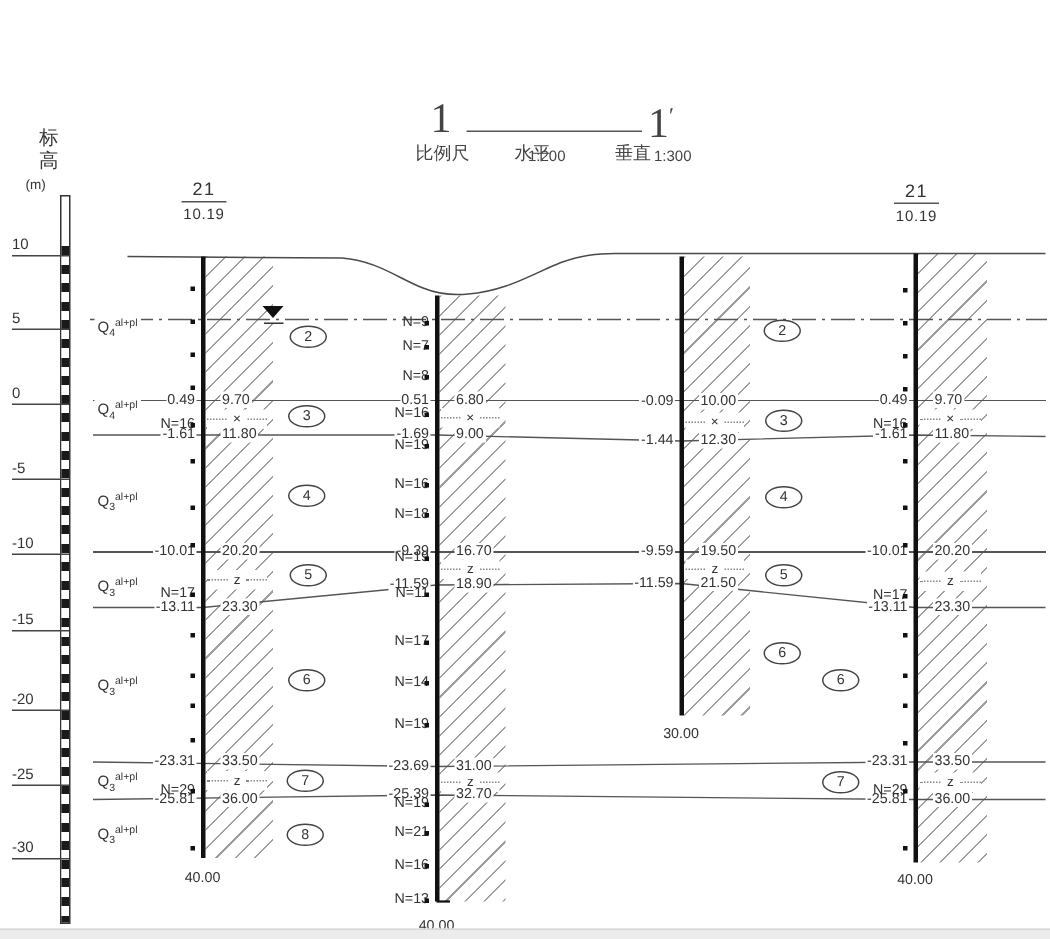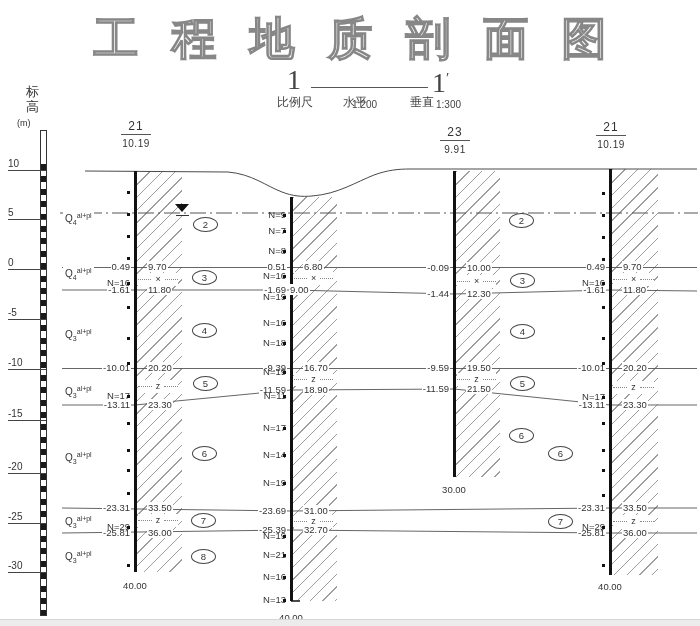--- a/index.html
+++ b/index.html
@@ -50,21 +50,20 @@
        border-right:7px solid transparent;border-top:8px solid #111;z-index:4}
   .tri-under{position:absolute;height:1px;background:#333;z-index:4}
   .bottombar{position:absolute;left:0;top:619px;width:700px;height:7px;background:#ececec;
              border-top:1px solid #d6d6d6;z-index:9}
 </style>
 </head>
 <body>
 
 <div id="canvas">
 
-  <div class="title">工程地质剖面图</div>
 
   <div class="bigone" style="left:287px;top:66px">
     <span>1</span>
   </div>
   <div class="secline" style="left:311px;top:87px;width:117px"></div>
   <div class="bigone" style="left:432px;top:64px">
     <span>1</span><span class="prime">′</span>
   </div>
 
   <div class="scaletxt" style="left:277px;top:96px">比例尺</div>
@@ -173,21 +172,21 @@
       <span class="dl"></span>
     </div>
     <div class="strip" style="left: 294px; top: 515px; width: 39px;">
       <span class="dl"></span>
       <span class="sy">z</span>
       <span class="dl"></span>
     </div>
     <div class="num bg r" style="right: 413px; top: 261px;">0.51</div>
     <div class="num bg" style="left: 303px; top: 261px;">6.80</div>
     <div class="num bg r" style="right: 413px; top: 284px;">-1.69</div>
-    <div class="num bg" style="left: 289px; top: 284px;">9.00</div>
+    <div class="num bg" style="left: 303px; top: 284px;">9.00</div>
     <div class="num bg r" style="right: 413px; top: 362px;">-9.39</div>
     <div class="num bg" style="left: 303px; top: 362px;">16.70</div>
     <div class="num bg r" style="right: 413px; top: 384px;">-11.59</div>
     <div class="num bg" style="left: 303px; top: 384px;">18.90</div>
     <div class="num bg r" style="right: 413px; top: 505px;">-23.69</div>
     <div class="num bg" style="left: 303px; top: 505px;">31.00</div>
     <div class="num bg r" style="right: 413px; top: 524px;">-25.39</div>
     <div class="num bg" style="left: 303px; top: 524px;">32.70</div>
     <div class="num r" style="right: 414px; top: 209px;">N=9</div>
     <div class="num r" style="right: 414px; top: 225px;">N=7</div>
@@ -215,21 +214,20 @@
     <div class="dot" style="left: 283px; top: 371px;"></div>
     <div class="dot" style="left: 283px; top: 395px;"></div>
     <div class="dot" style="left: 283px; top: 427px;"></div>
     <div class="dot" style="left: 283px; top: 454px;"></div>
     <div class="dot" style="left: 283px; top: 482px;"></div>
     <div class="dot" style="left: 283px; top: 535px;"></div>
     <div class="dot" style="left: 283px; top: 554px;"></div>
     <div class="dot" style="left: 283px; top: 576px;"></div>
     <div class="dot" style="left: 283px; top: 599px;"></div>
     <div class="num" style="left: 265px; top: 612px; width: 52px; text-align: center;">40.00</div>
-    <div class="bhhead" style="left: 415px; top: 126px;"><div class="nm">23</div><div class="el">9.91</div></div>
     <div class="hatch" style="left: 456px; top: 171px; width: 44px; height: 306px;"></div>
     <div class="bhline" style="left: 453px; top: 171px; height: 306px;"></div>
     <div class="strip" style="left: 457px; top: 275px; width: 39px;">
       <span class="dl"></span>
       <span class="sy">×</span>
       <span class="dl"></span>
     </div>
     <div class="strip" style="left: 457px; top: 373px; width: 39px;">
       <span class="dl"></span>
       <span class="sy">z</span>

